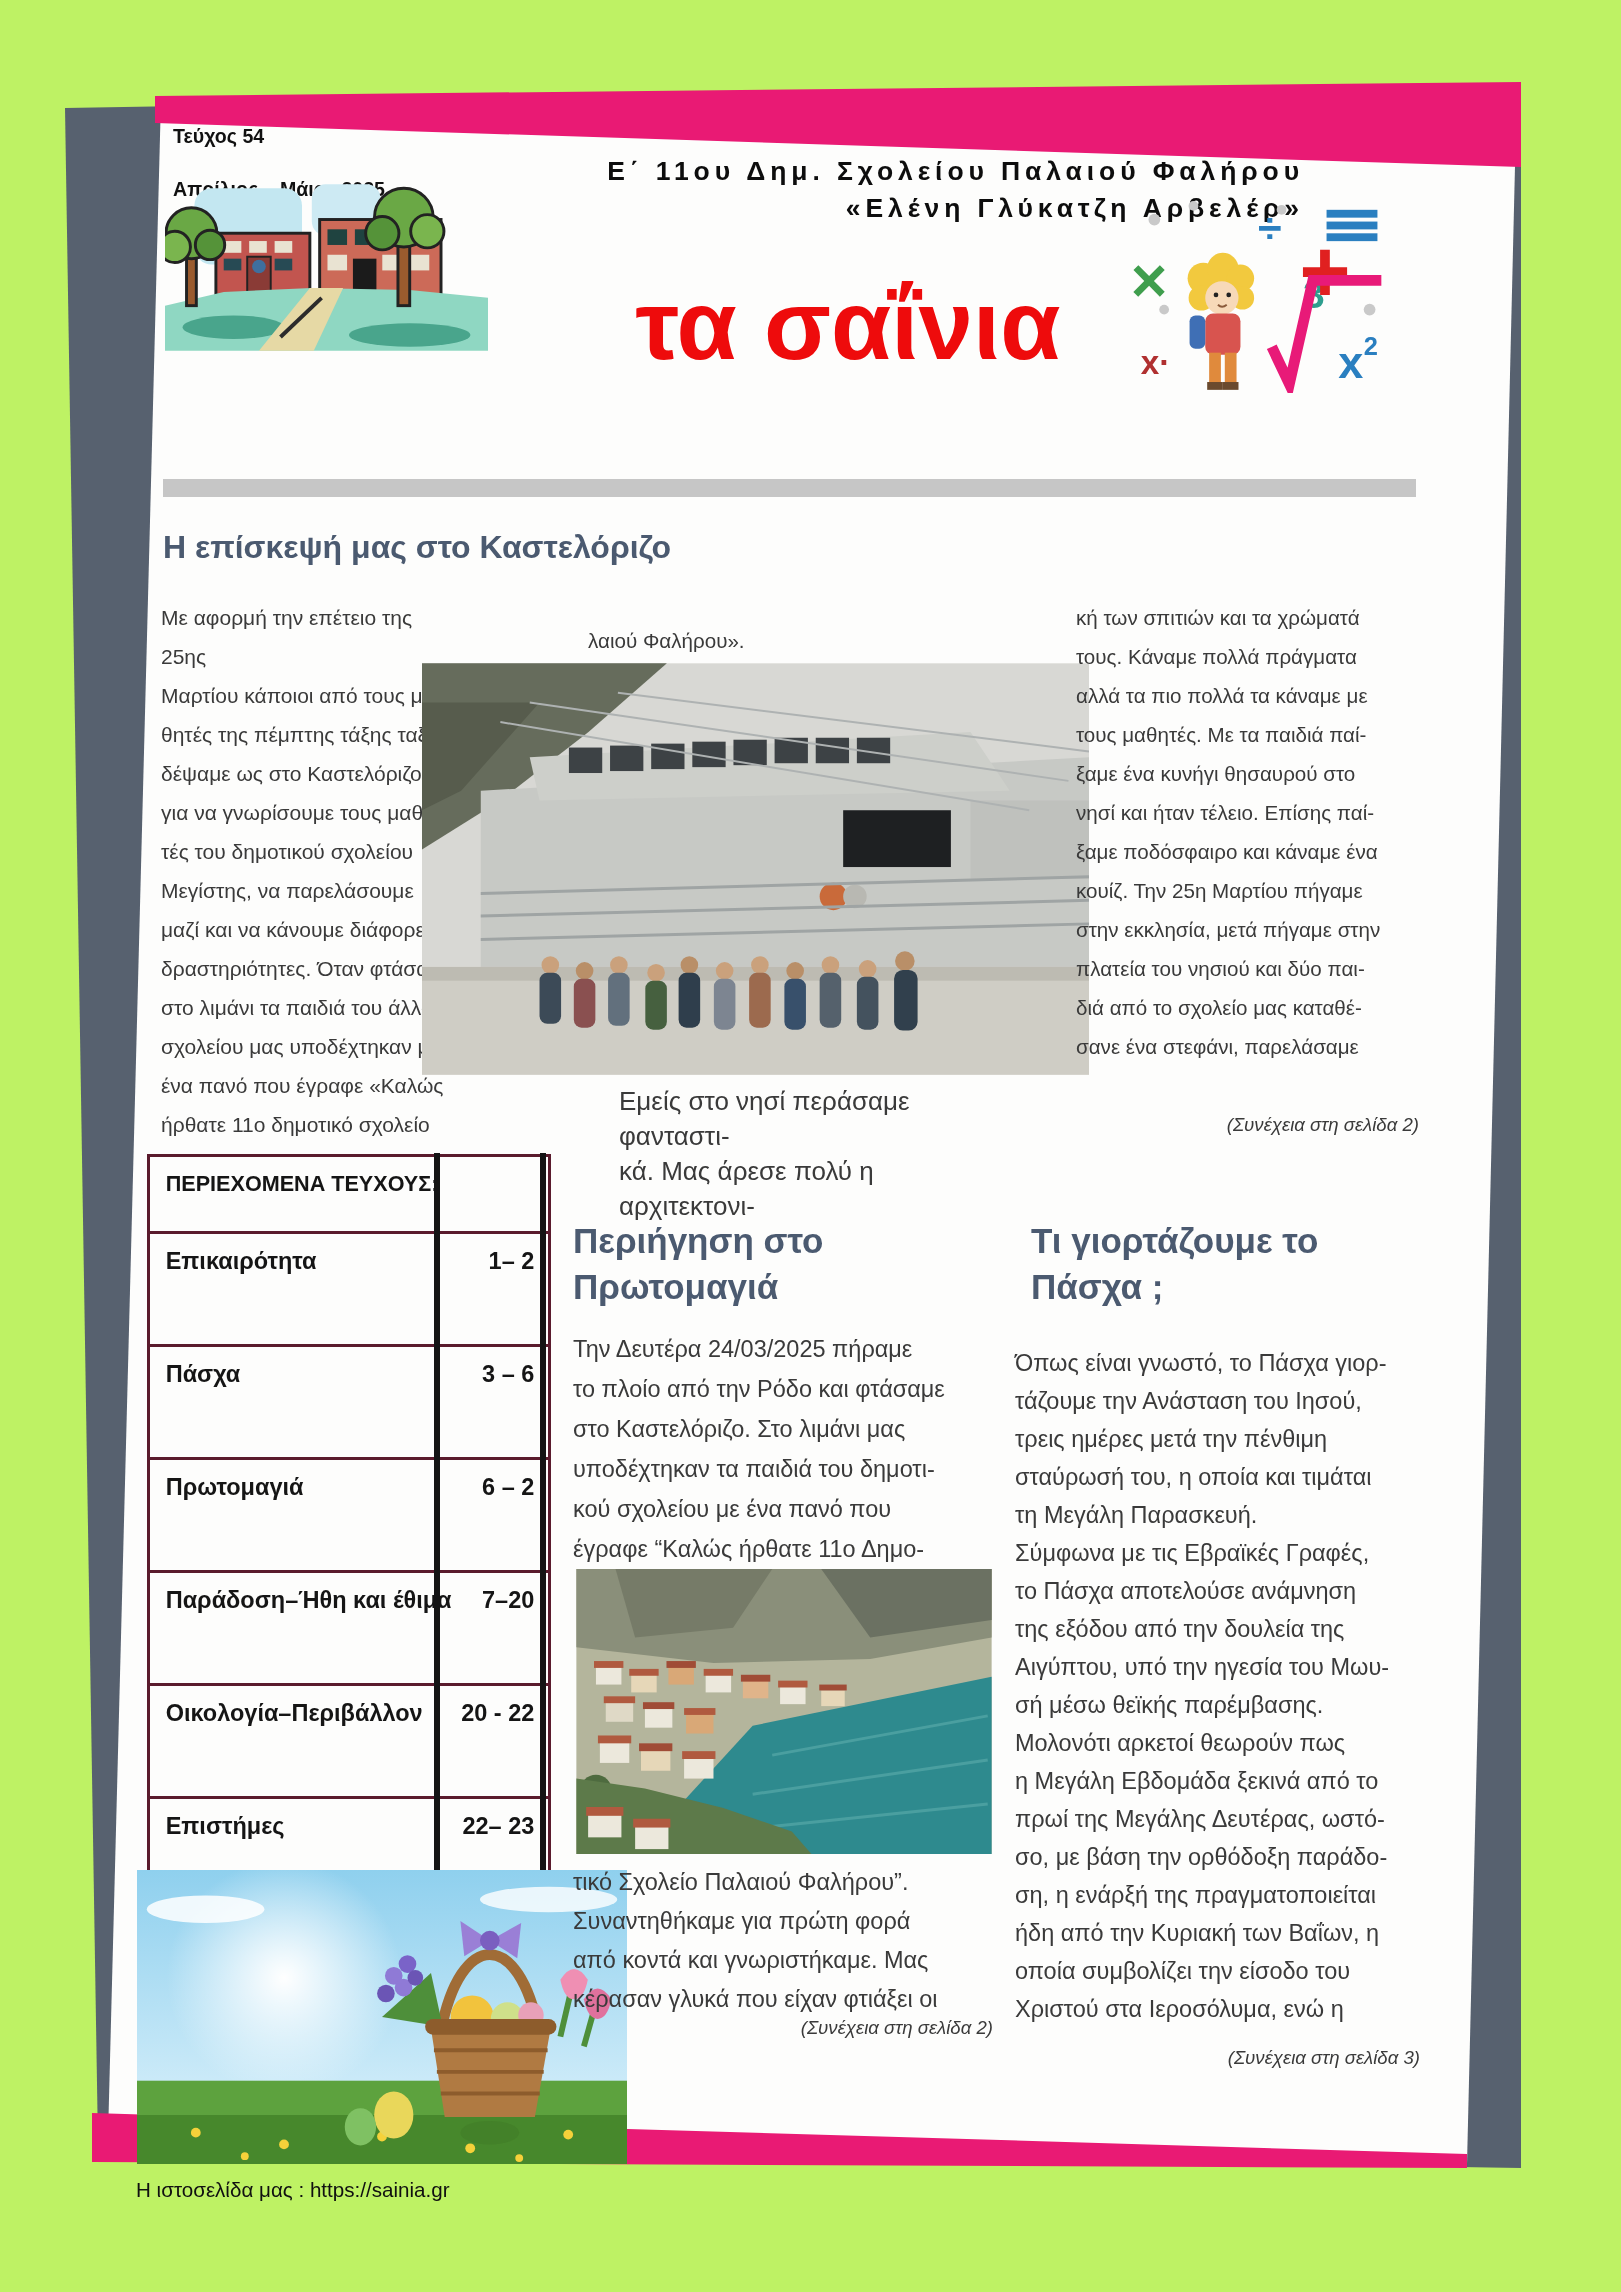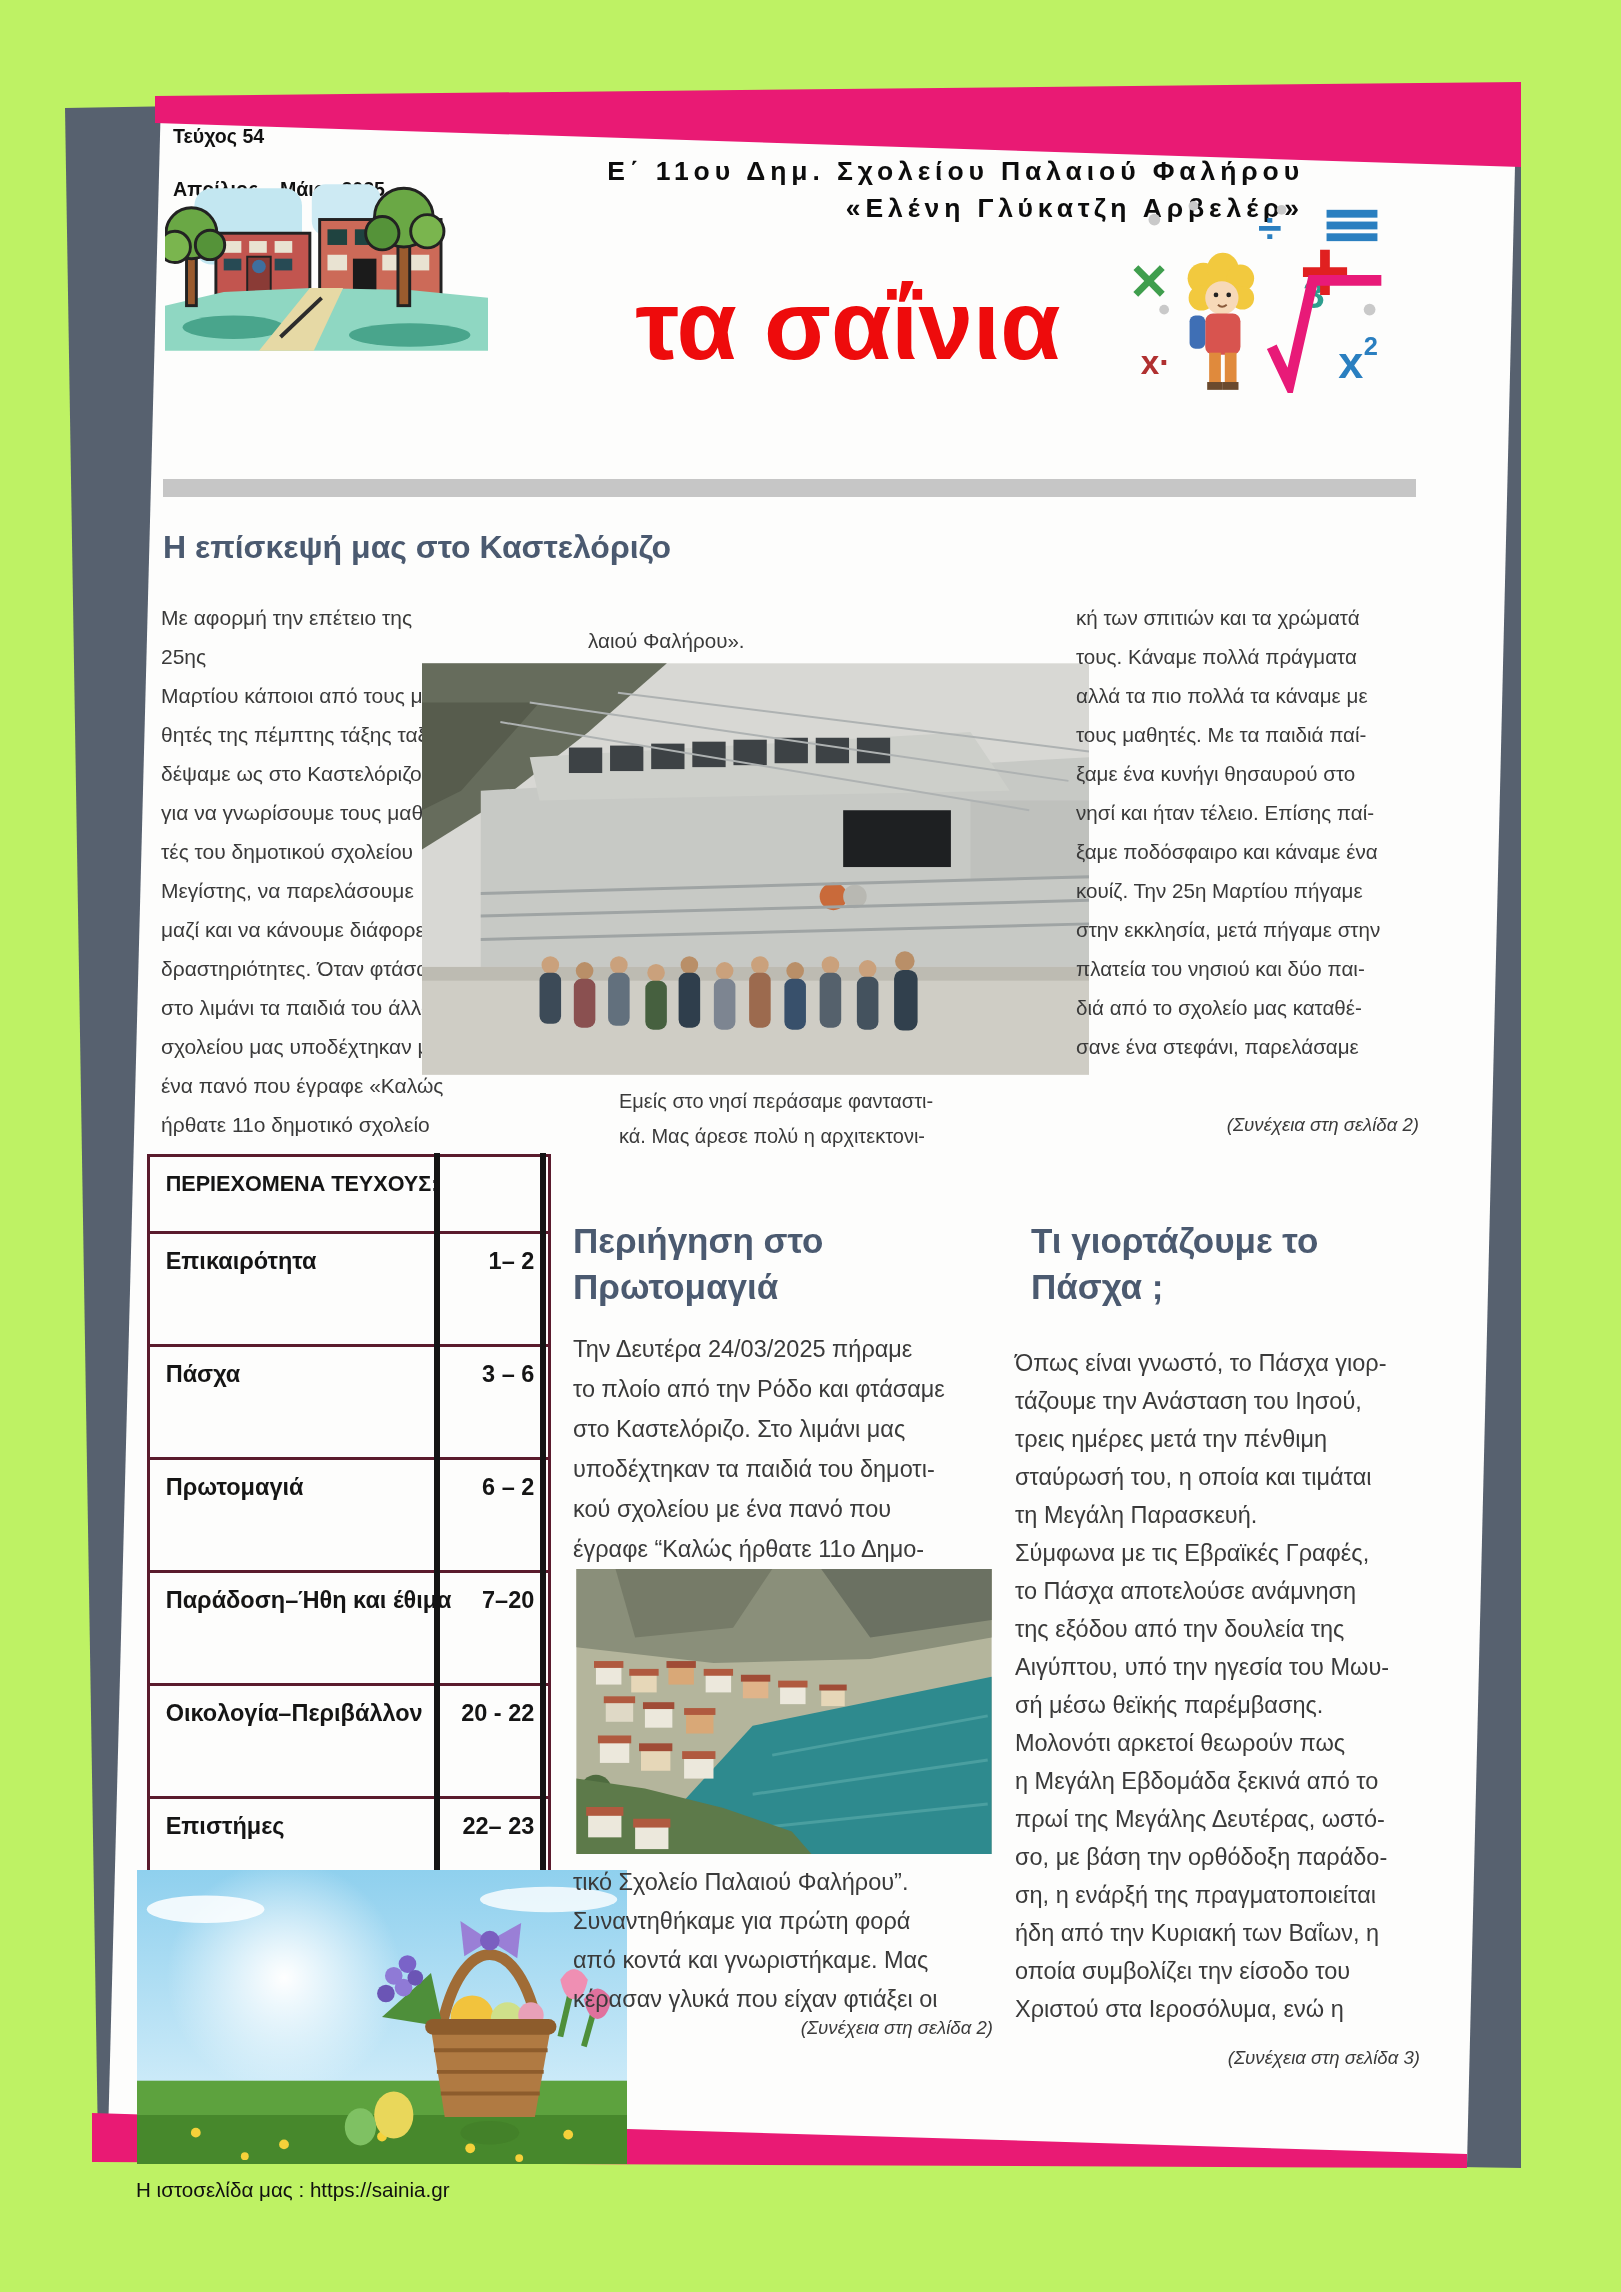--- a/index.html
+++ b/index.html
@@ -20,21 +20,21 @@
   .school-name{left:500px;top:153px;width:804px;text-align:right;font-size:26.5px;font-weight:bold;
     letter-spacing:4.9px;line-height:37px;color:#0d0d0d;white-space:pre-line;}
   .newsletter-title{left:598px;top:231px;width:500px;text-align:center;font-size:98px;font-weight:bold;
     color:#ee0b0c;letter-spacing:0;line-height:108px;margin-top:40px;}
   .graybar{left:163px;top:479px;width:1253px;height:17.6px;background:#c6c6c6;}
   .h1{left:163px;top:529px;font-size:32px;font-weight:bold;color:#4b5a70;}
 
   .bodytext{color:#3a3a3a;white-space:pre-line;}
   .col1{left:161px;top:598px;width:294px;font-size:21px;line-height:39px;}
   .col2top{left:588px;top:623px;width:412px;font-size:20.6px;line-height:35px;}
-  .caption{left:619px;top:1084px;width:382px;font-size:20px;line-height:35px;}
+  .caption{left:619px;top:1084px;width:382px;font-size:26px;line-height:35px;}
   .col3{left:1076px;top:598px;width:348px;font-size:20.6px;line-height:39px;}
   .contnote{font-size:18.6px;font-style:italic;color:#3a3a3a;text-align:right;}
   .note1{left:1172px;top:1114px;width:247px;}
   .note2{left:745px;top:2017px;width:248px;}
   .note3{left:1172px;top:2047px;width:248px;}
 
   .a2h,.a3h{font-size:35px;font-weight:bold;color:#4b5a70;line-height:46px;white-space:pre-line;}
   .a2h{left:573px;top:1218px;width:431px;}
   .a3h{left:1031px;top:1218px;width:412px;}
   .a2b1{left:573px;top:1329px;width:427px;font-size:23.5px;line-height:40px;}

